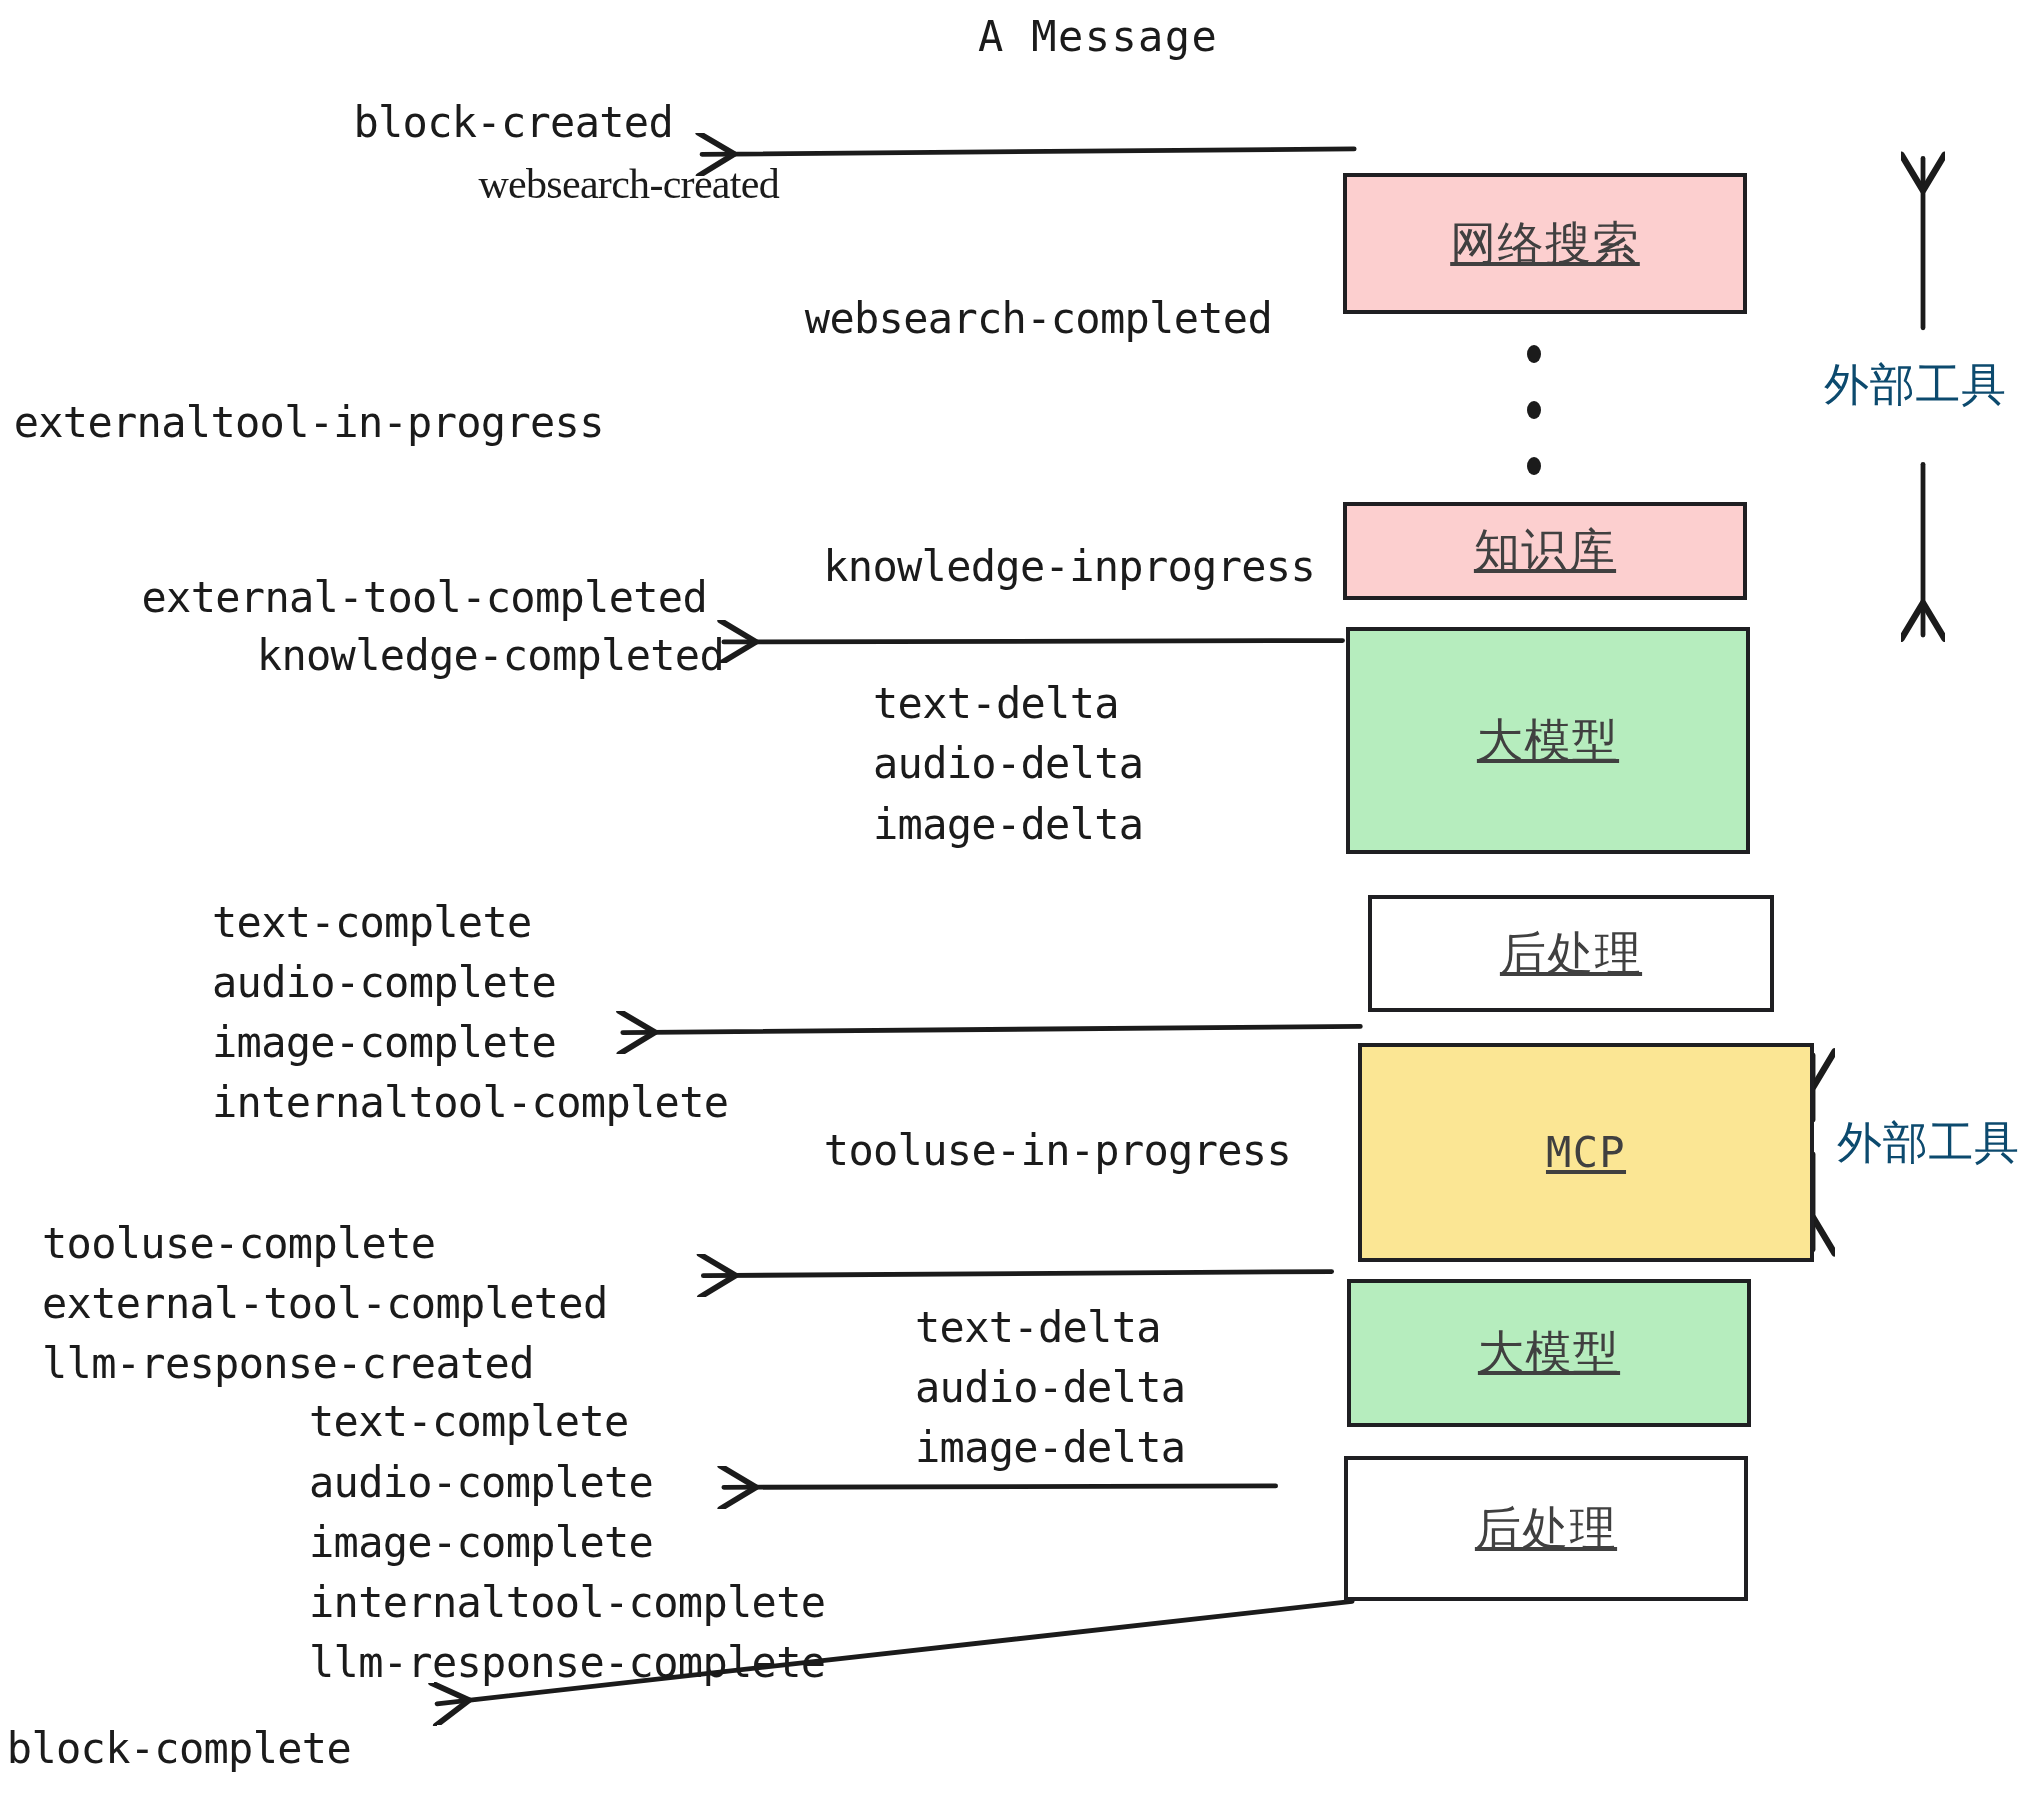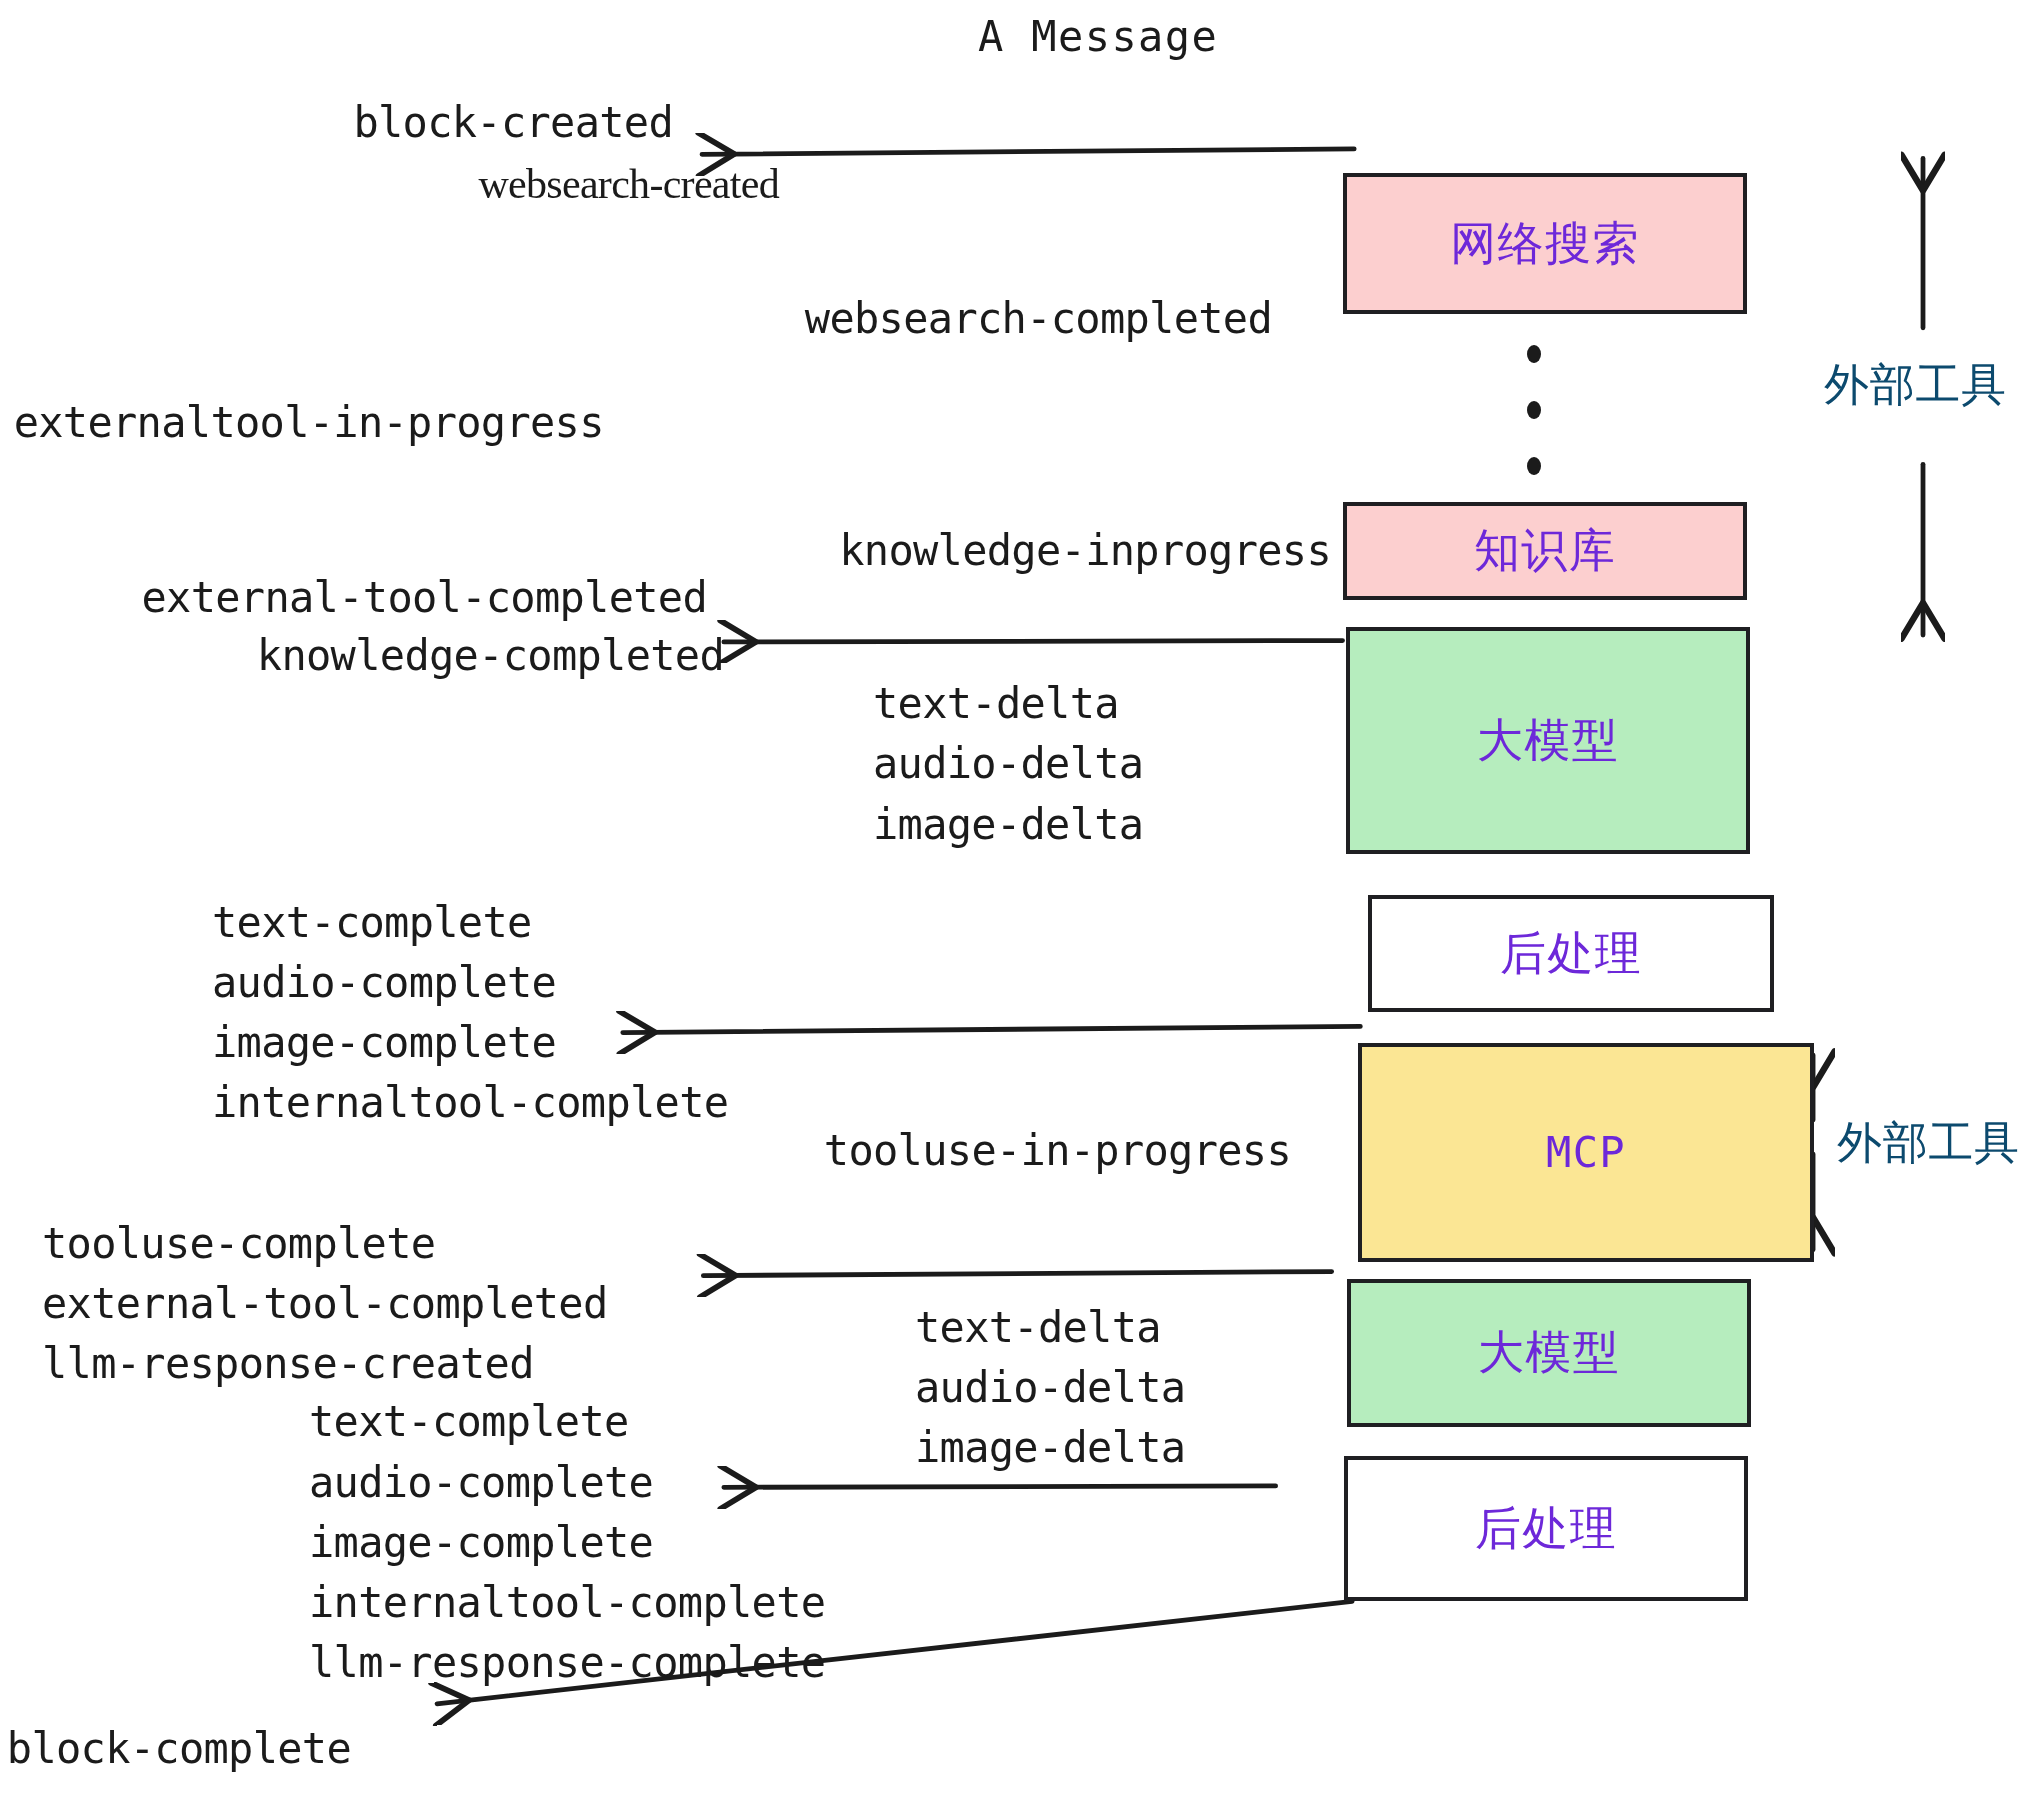--- a/index.html
+++ b/index.html
@@ -44,22 +44,23 @@
   }
   .node {
     position: absolute;
     box-sizing: border-box;
     border: 4.8px solid #1f1f22;
     display: flex;
     align-items: center;
     justify-content: center;
     font-family: "DejaVu Sans", "Liberation Sans", sans-serif;
     font-size: 46px;
-    color: #6d28d9;
+    color: #404040;
     letter-spacing: 1.4px;
+    text-decoration: underline;
   }
   .node.mono {
     font-family: "DejaVu Sans Mono", "Liberation Mono", monospace;
     font-size: 42px;
   }
   .side-label {
     position: absolute;
     font-family: Liberation Sans, sans-serif;
     font-size: 45px;
     color: #0c4a6e;
@@ -157,21 +158,21 @@
 
   <div class="evt right" style="left:673px; top:102px;">block-created</div>
 
   <div class="evt right" style="left:779px; top:163px;font-family:Liberation Serif, serif;">websearch-created</div>
 
 
   <div class="evt right" style="left:1272px; top:298px;">websearch-completed</div>
 
   <div class="evt" style="left:13.7px; top:402px;">externaltool-in-progress</div>
 
-  <div class="evt right" style="left:1315px; top:530px;margin-left:16px;">knowledge-inprogress</div>
+  <div class="evt right" style="left:1315px; top:546px;">knowledge-inprogress</div>
 
   <div class="evt right" style="left:707px; top:577px;">external-tool-completed</div>
 
   <div class="evt right" style="left:724px; top:635px;">knowledge-completed</div>
 
   <div class="evt" style="left:873px; top:683px;">text-delta</div>
 
   <div class="evt" style="left:873px; top:743px;">audio-delta</div>
 
   <div class="evt" style="left:873px; top:804px;">image-delta</div>

